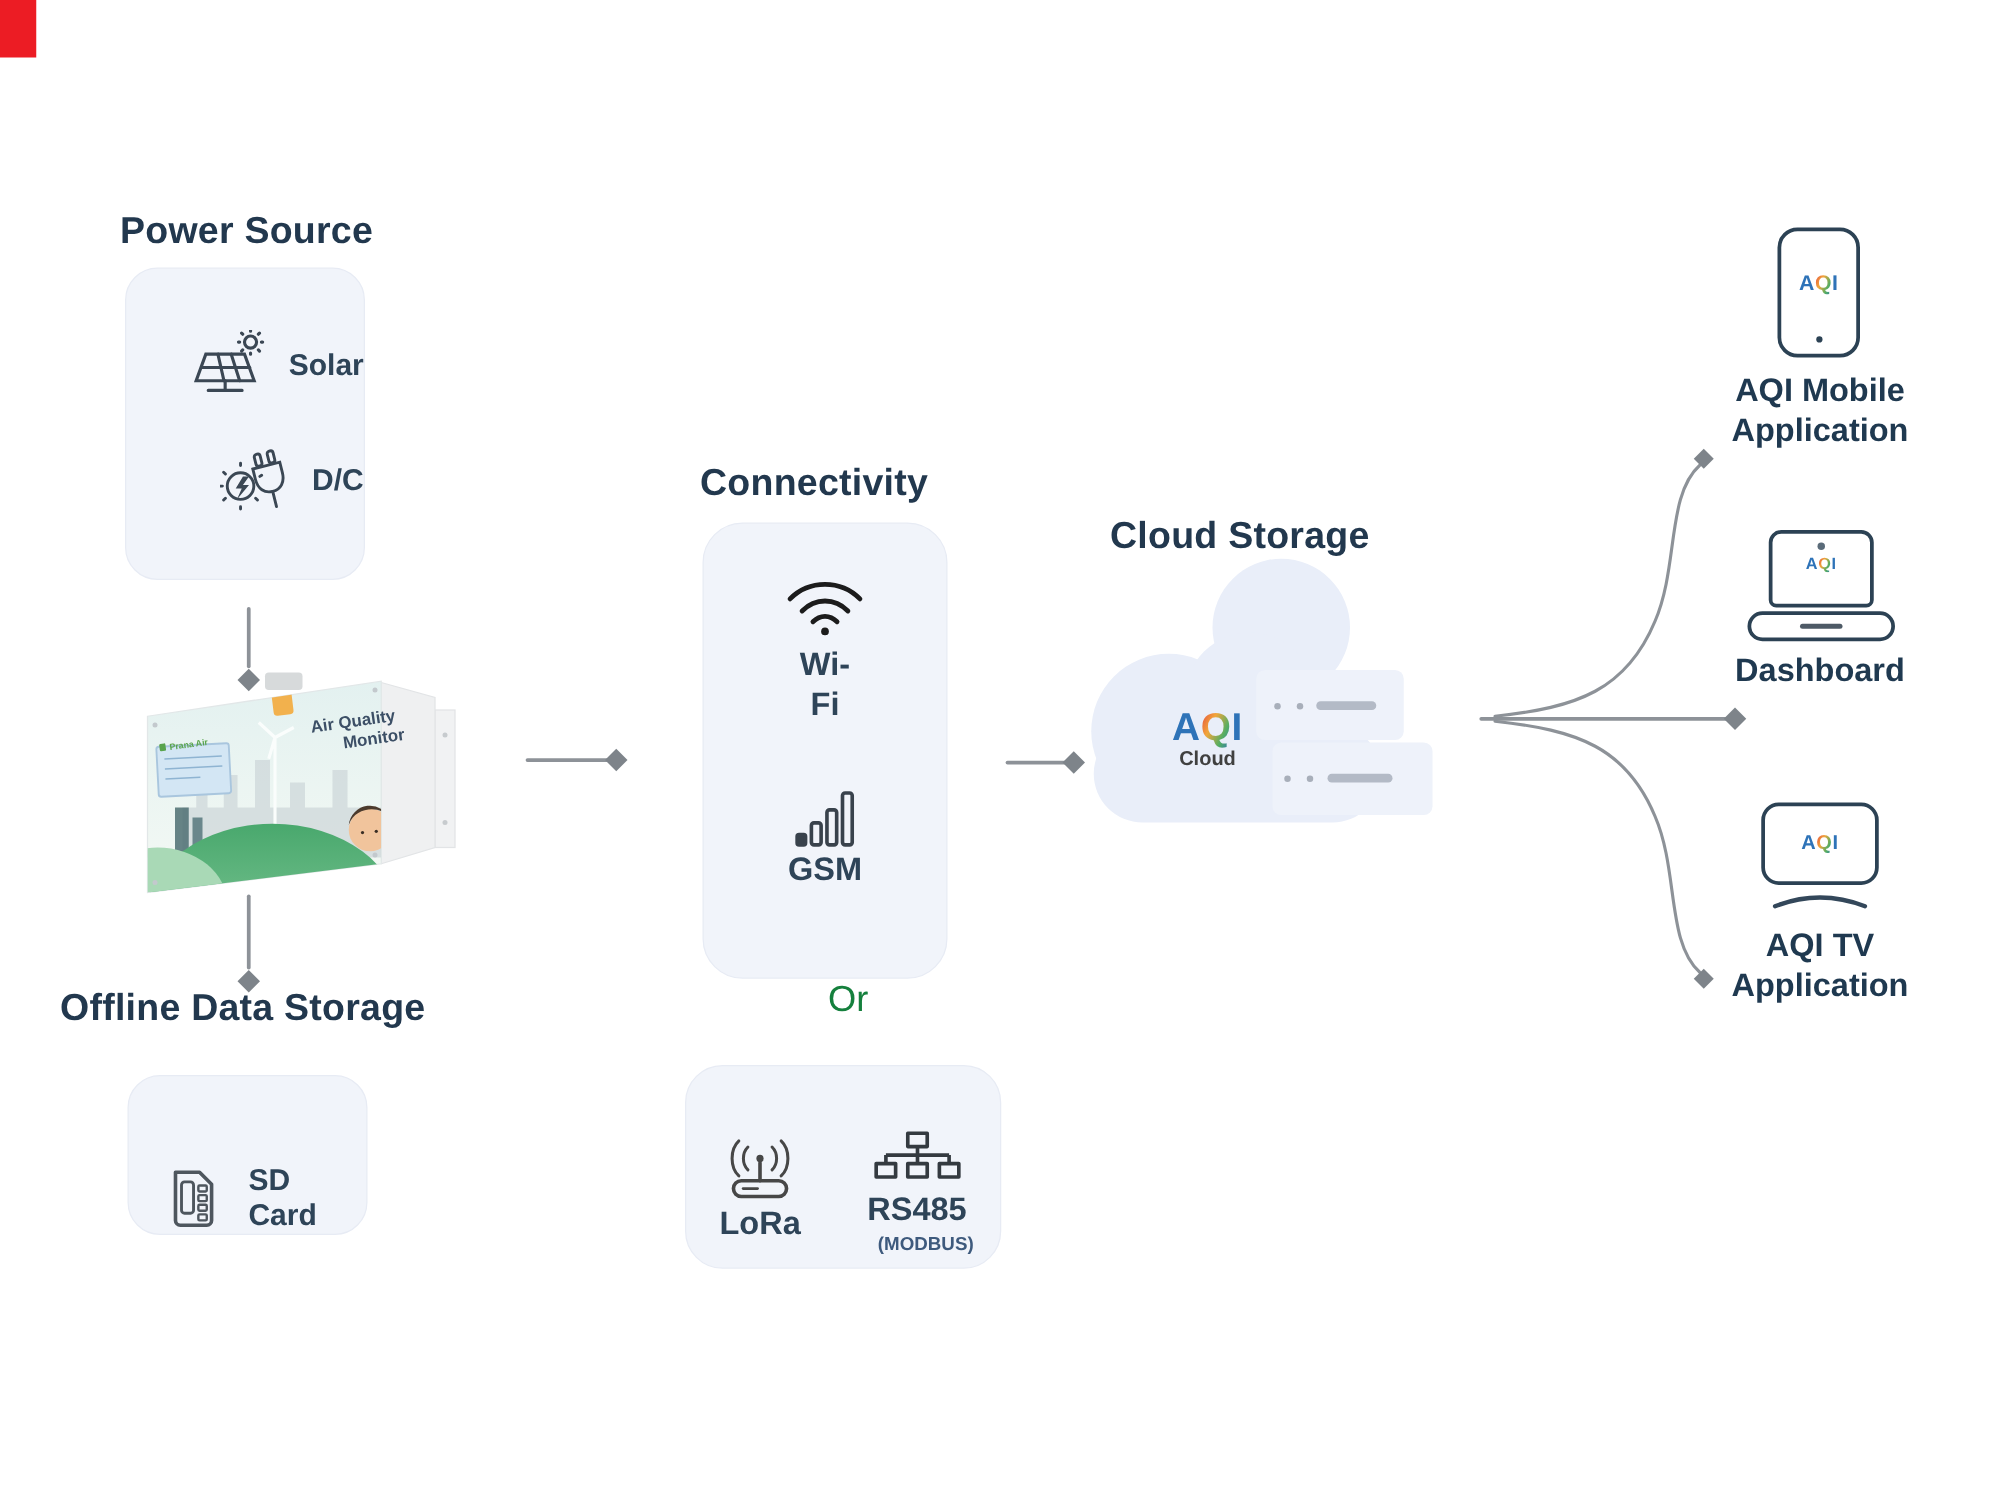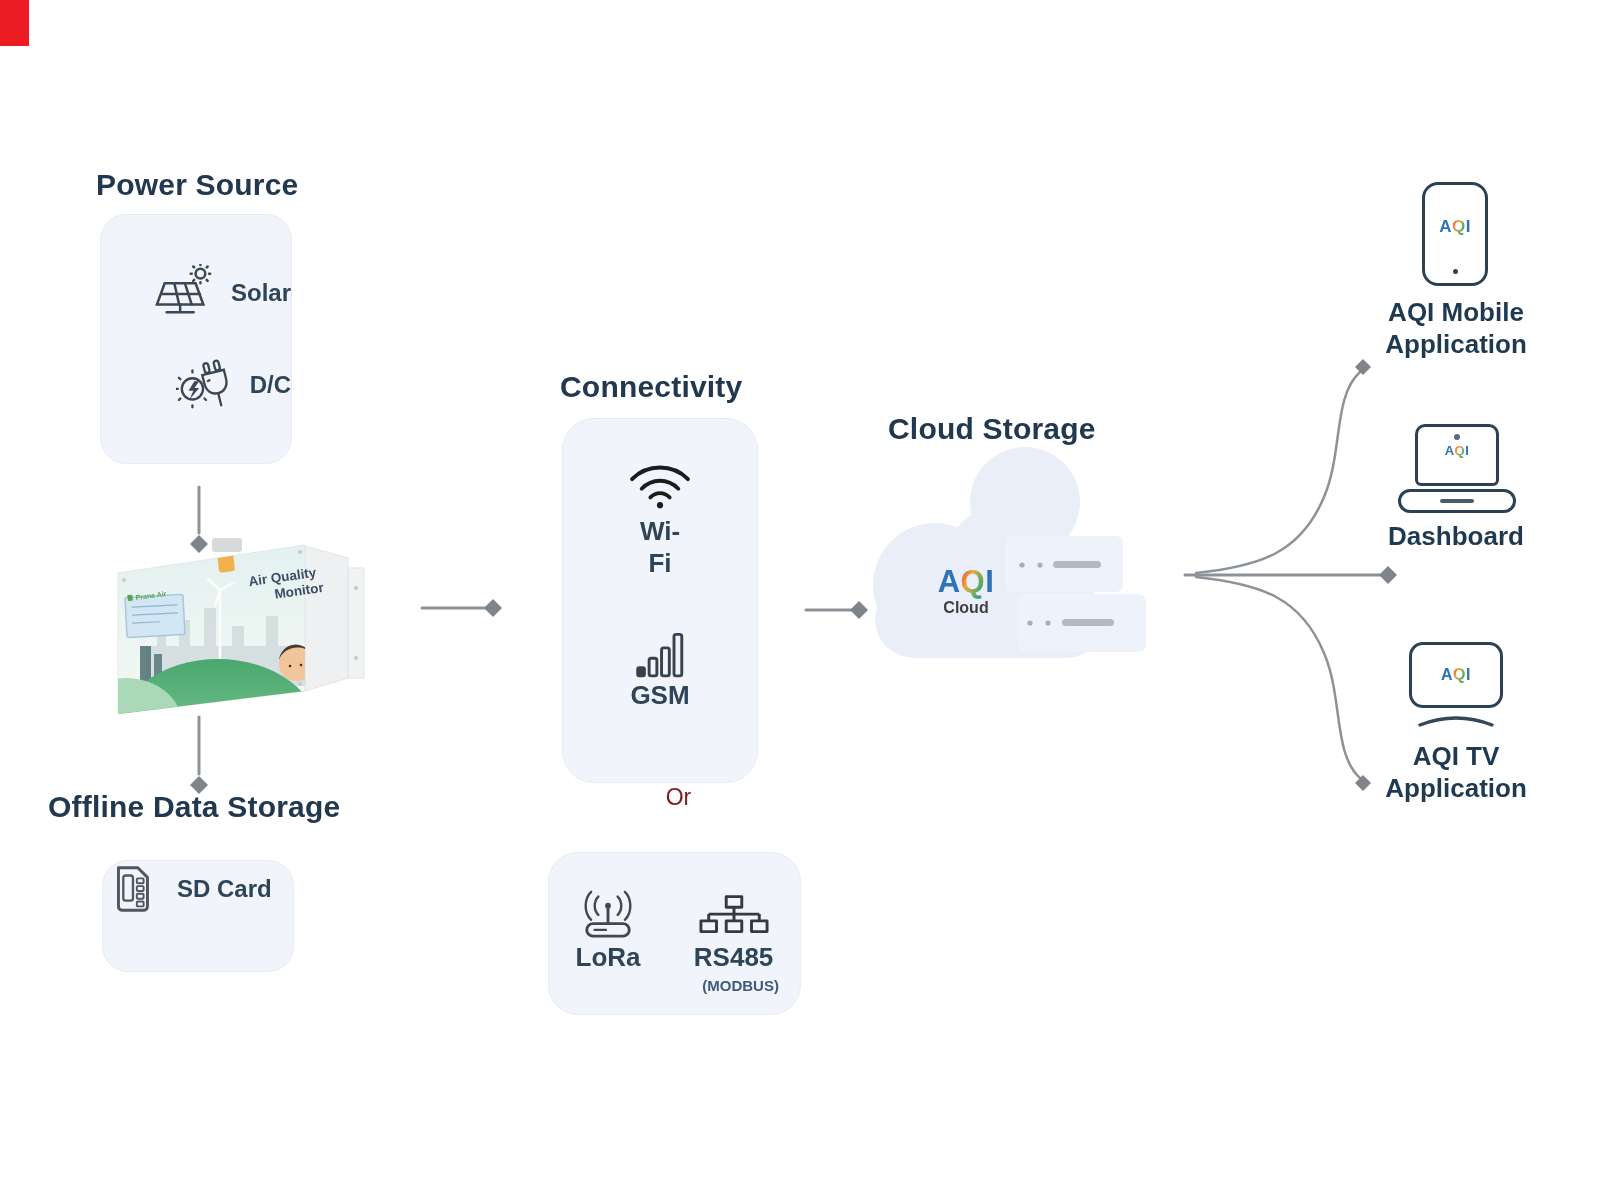--- a/index.html
+++ b/index.html
@@ -15,30 +15,30 @@
   
   .sec-title{position:absolute;font-size:30px;font-weight:700;color:#22384e;letter-spacing:.2px;margin:0;}
   .t-power{left:96px;top:168px;}
   .t-offline{left:48px;top:790px;}
   .t-conn{left:560px;top:370px;}
   .t-cloud{left:888px;top:412px;}
 
   
   .card{position:absolute;background:#f1f4fa;border:1px solid #e7ebf4;border-radius:26px;box-sizing:border-box;}
   .card-power{left:100px;top:214px;width:192px;height:250px;display:flex;flex-direction:column;justify-content:center;gap:34px;padding-left:26px;align-items:flex-end;}
-  .card-offline{left:102px;top:860px;width:192px;height:112px;display:flex;align-items:flex-start;}
+  .card-offline{left:102px;top:860px;width:192px;height:128px;display:flex;align-items:flex-end;padding-left:22px;}
   .card-conn{left:562px;top:418px;width:196px;height:365px;border-radius:32px;display:flex;flex-direction:column;align-items:center;padding-top:36px;}
-  .card-lora{left:548px;top:852px;width:253px;height:163px;border-radius:30px;display:flex;justify-content:space-around;align-items:flex-start;padding-top:26px;}
+  .card-lora{left:548px;top:852px;width:253px;height:163px;border-radius:30px;display:flex;justify-content:space-around;align-items:center;padding-top:26px;}
 
   .ic-row{display:flex;align-items:center;gap:16px;}
   .ic-label{font-size:24px;font-weight:700;color:#2e4458;}
   .big-label{font-size:26px;font-weight:700;color:#2e4458;text-align:center;line-height:32px;}
   .wifi-label{margin-top:6px;}
   .gsm-block{margin-top:44px;display:flex;flex-direction:column;align-items:center;}
-  .or-label{position:absolute;left:562px;top:784px;width:233px;text-align:center;font-size:23px;color:#7f1d1d;}
+  .or-label{position:absolute;left:562px;top:784px;width:233px;text-align:center;font-size:29px;color:#15803d;}
   .lora-col{display:flex;flex-direction:column;align-items:center;}
   .lora-col .icbox{height:62px;display:flex;align-items:flex-end;}
   .sub-label{font-size:15px;font-weight:600;color:#3e5a7d;margin-top:4px;margin-left:14px;}
 
   
   .device-svg{position:absolute;left:100px;top:528px;}
 
   
   .cloud-svg{position:absolute;left:860px;top:440px;}
   .cloud-logo{position:absolute;left:918px;top:566px;width:96px;text-align:center;}

